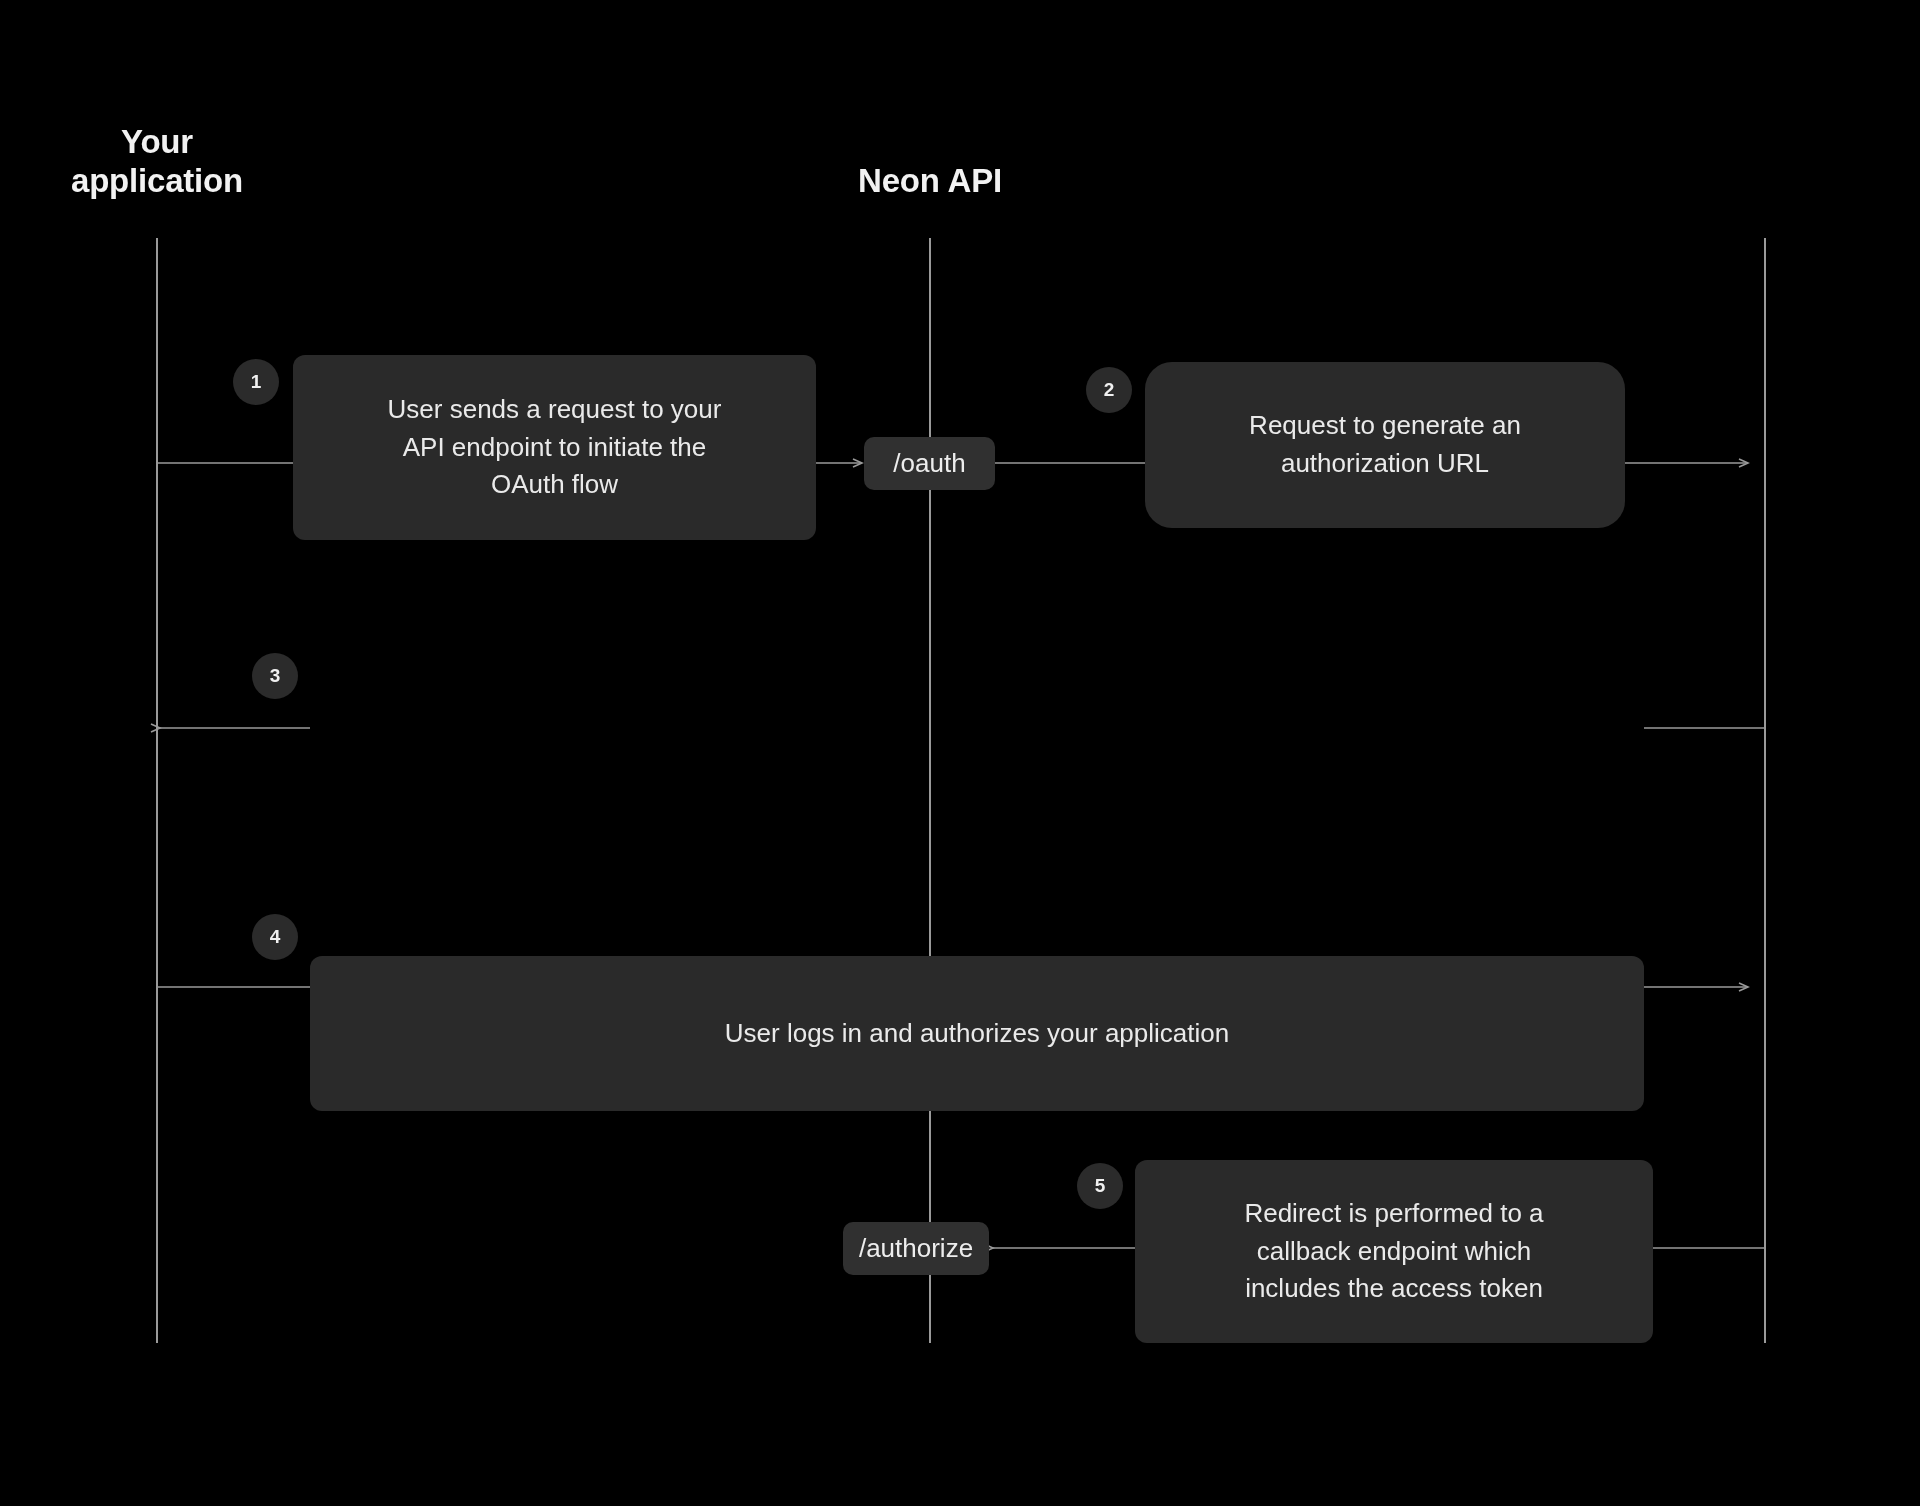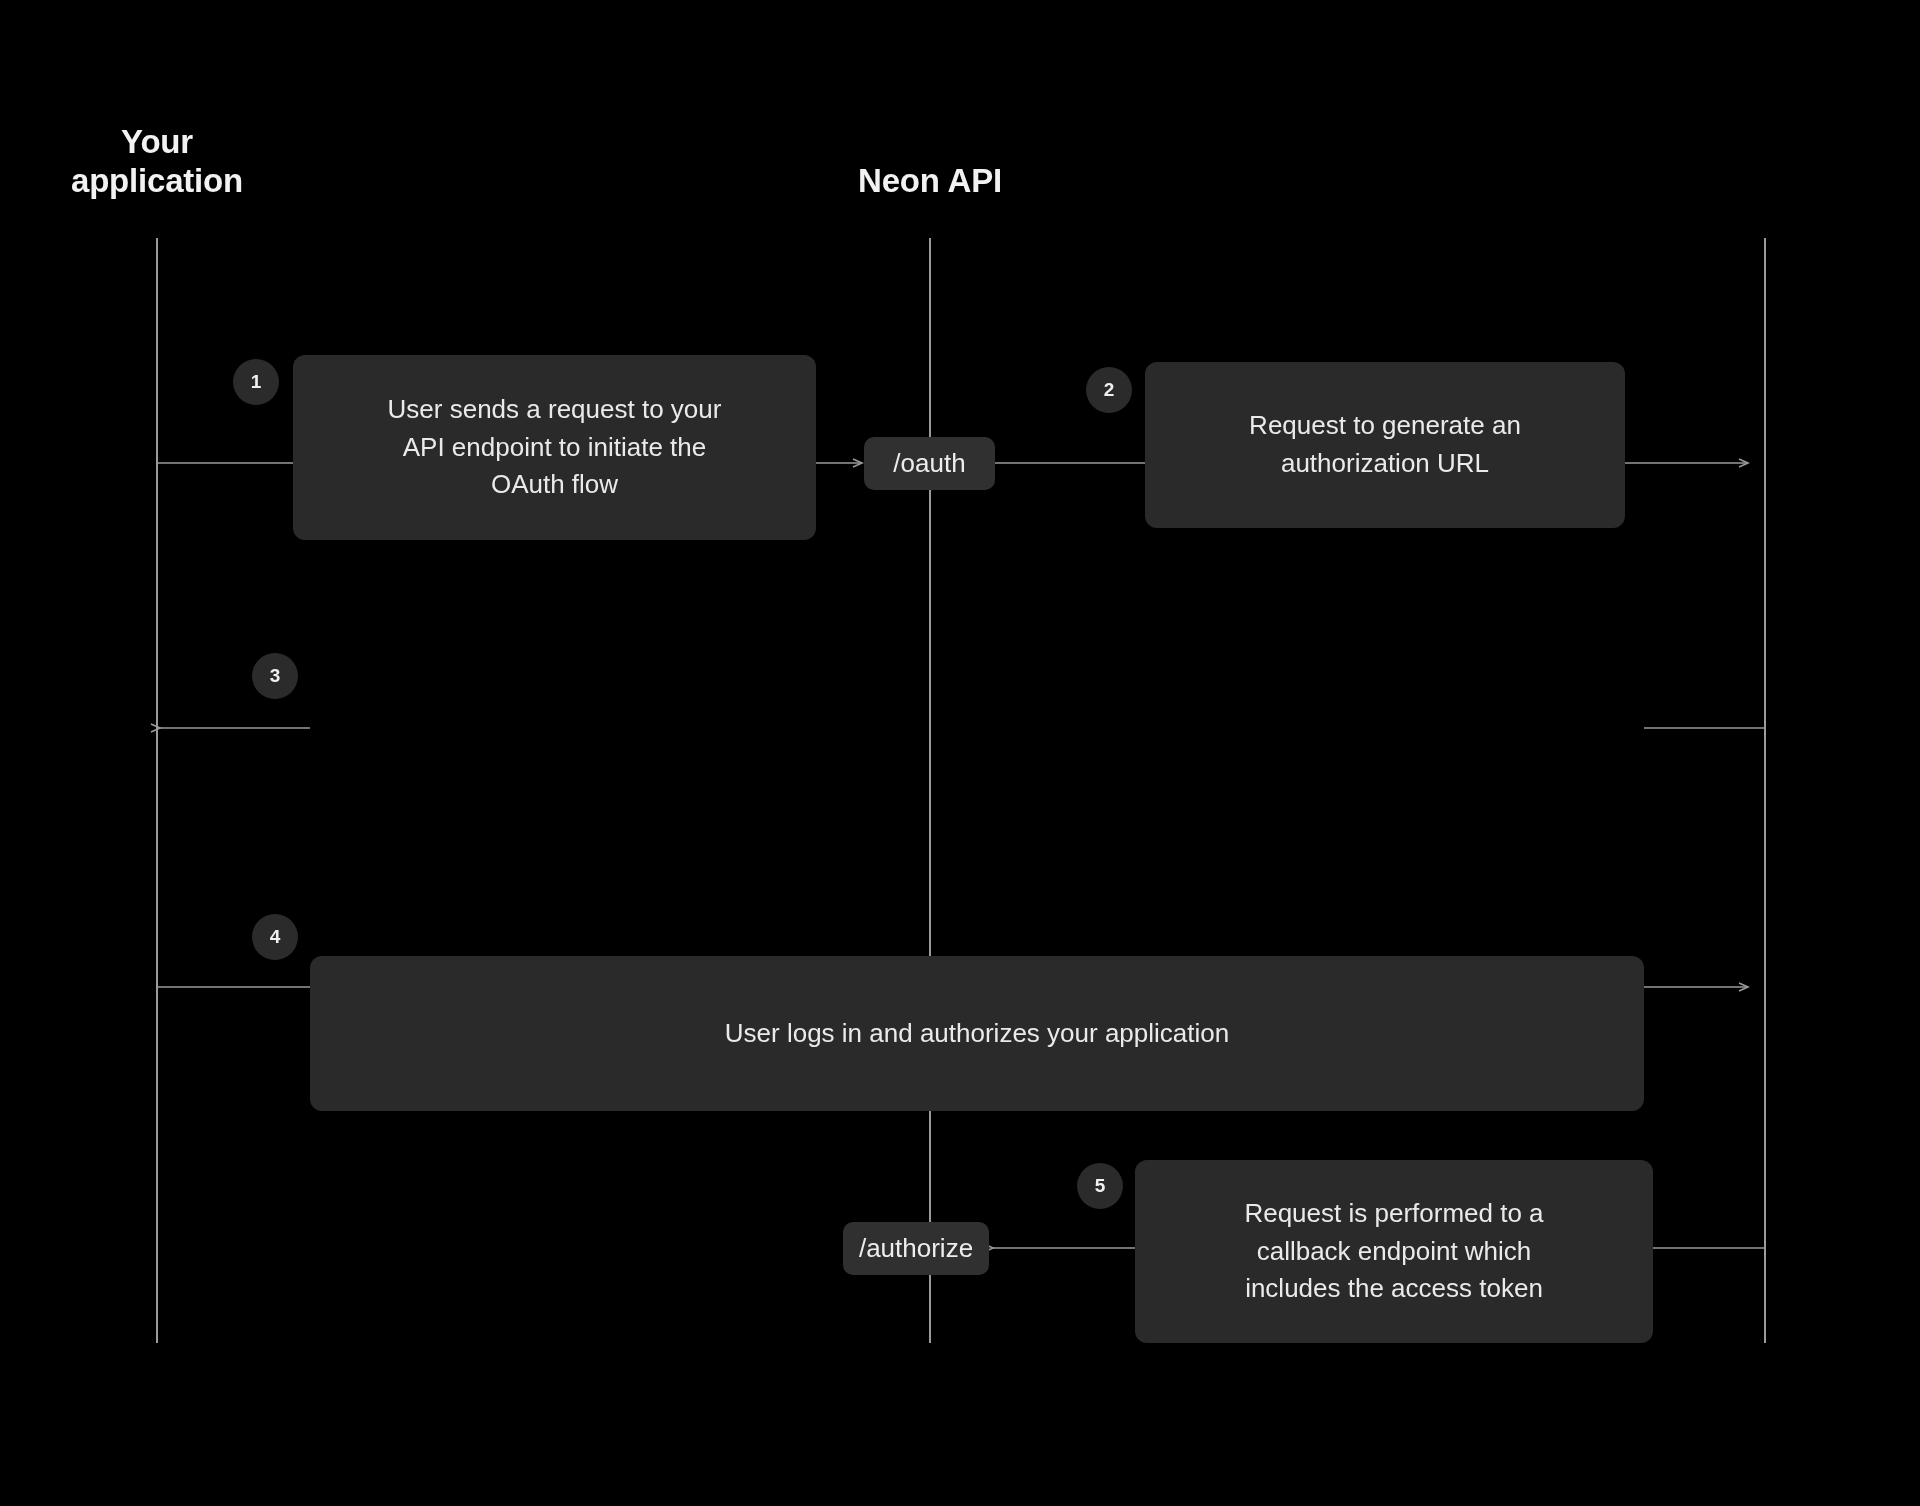--- a/index.html
+++ b/index.html
@@ -83,21 +83,21 @@
     font-size: 26px;
     display: flex;
     align-items: center;
     justify-content: center;
     padding: 8px 16px;
     box-sizing: border-box;
     z-index: 2;
   }
 
   .b1 { left: 293px; top: 355px; width: 523px; height: 185px; }
-  .b2 { left: 1145px; top: 362px; width: 480px; height: 166px; }
+  .b2 { left: 1145px; top: 362px; width: 480px; height: 166px; border-radius: 27px; }
   .b3 { left: 310px; top: 650px; width: 1334px; height: 155px; }
   .b4 { left: 310px; top: 956px; width: 1334px; height: 155px; }
   .b5 { left: 1135px; top: 1160px; width: 518px; height: 183px; }
 
   .bd1 { left: 233px; top: 359px; }
   .bd2 { left: 1086px; top: 367px; }
   .bd3 { left: 252px; top: 653px; }
   .bd4 { left: 252px; top: 914px; }
   .bd5 { left: 1077px; top: 1163px; }
 
@@ -162,18 +162,18 @@
 
   <div class="badge bd4">4</div>
   <div class="step-box b4">
     <div class="step-text">User logs in and authorizes your application</div>
   </div>
 
   <div class="pill p-callback">/authorize</div>
 
   <div class="badge bd5">5</div>
   <div class="step-box b5">
-    <div class="step-text">Request is performed to a
+    <div class="step-text">Redirect is performed to a
 callback endpoint which
 includes the access token</div>
   </div>
 
 </div>
 
 </body></html>

